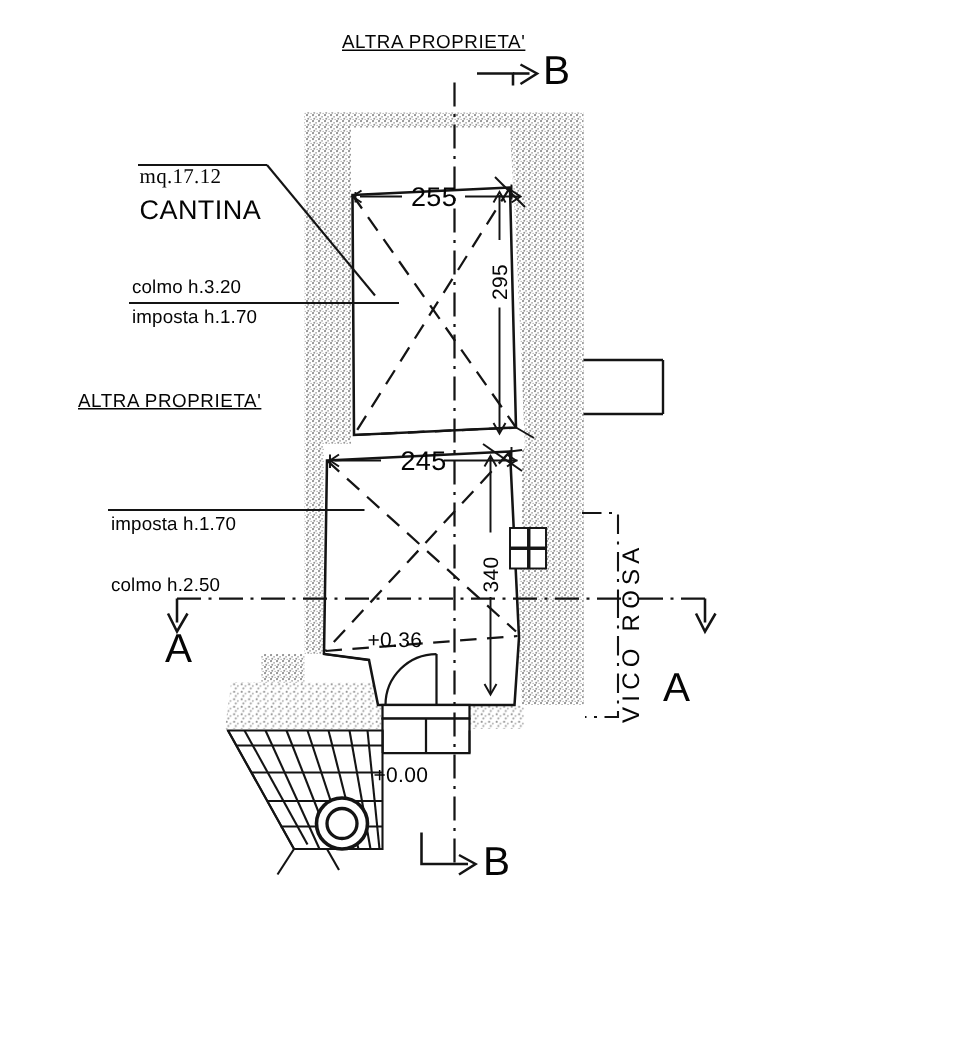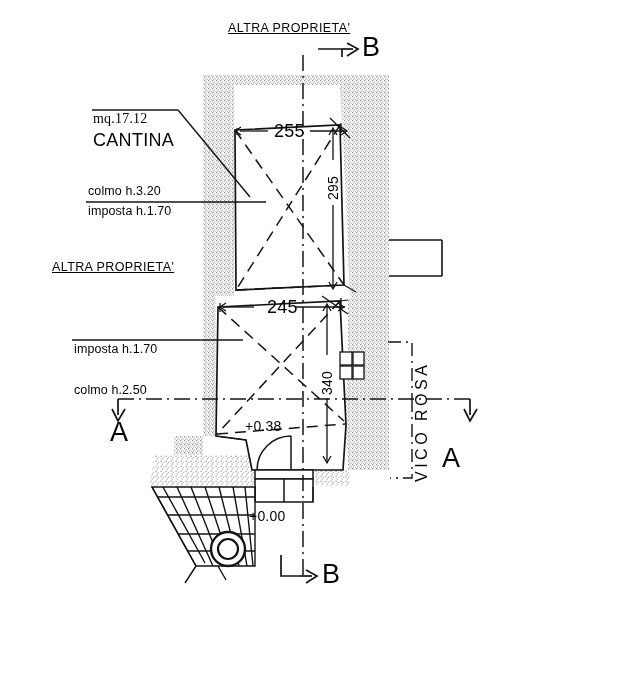--- a/index.html
+++ b/index.html
@@ -299,21 +299,21 @@
   <div class="lbl lbl-h" style="left:74px; top:343px;">imposta h.1.70</div>
 
   <div class="lbl lbl-dim" style="left:274px; top:122px;">255</div>
 
   <div class="lbl lbl-dim-rot" style="left:326px; top:200px;">295</div>
 
   <div class="lbl lbl-dim" style="left:267px; top:298px;">245</div>
 
   <div class="lbl lbl-dim-rot" style="left:320px; top:395px;">340</div>
 
-  <div class="lbl lbl-quota" style="left:245px; top:419px;">+0.38</div>
+  <div class="lbl lbl-quota" style="left:245px; top:419px;">+0.36</div>
 
   <div class="lbl lbl-quota" style="left:249px; top:509px;">+0.00</div>
 
   <div class="lbl lbl-sec" style="left:110px; top:418px;">A</div>
 
   <div class="lbl lbl-sec" style="left:442px; top:444px;">A</div>
 
   <div class="lbl lbl-vico" style="left:414px; top:482px;">VICO ROSA</div>
 
   <div class="lbl lbl-sec" style="left:322px; top:560px;">B</div>

